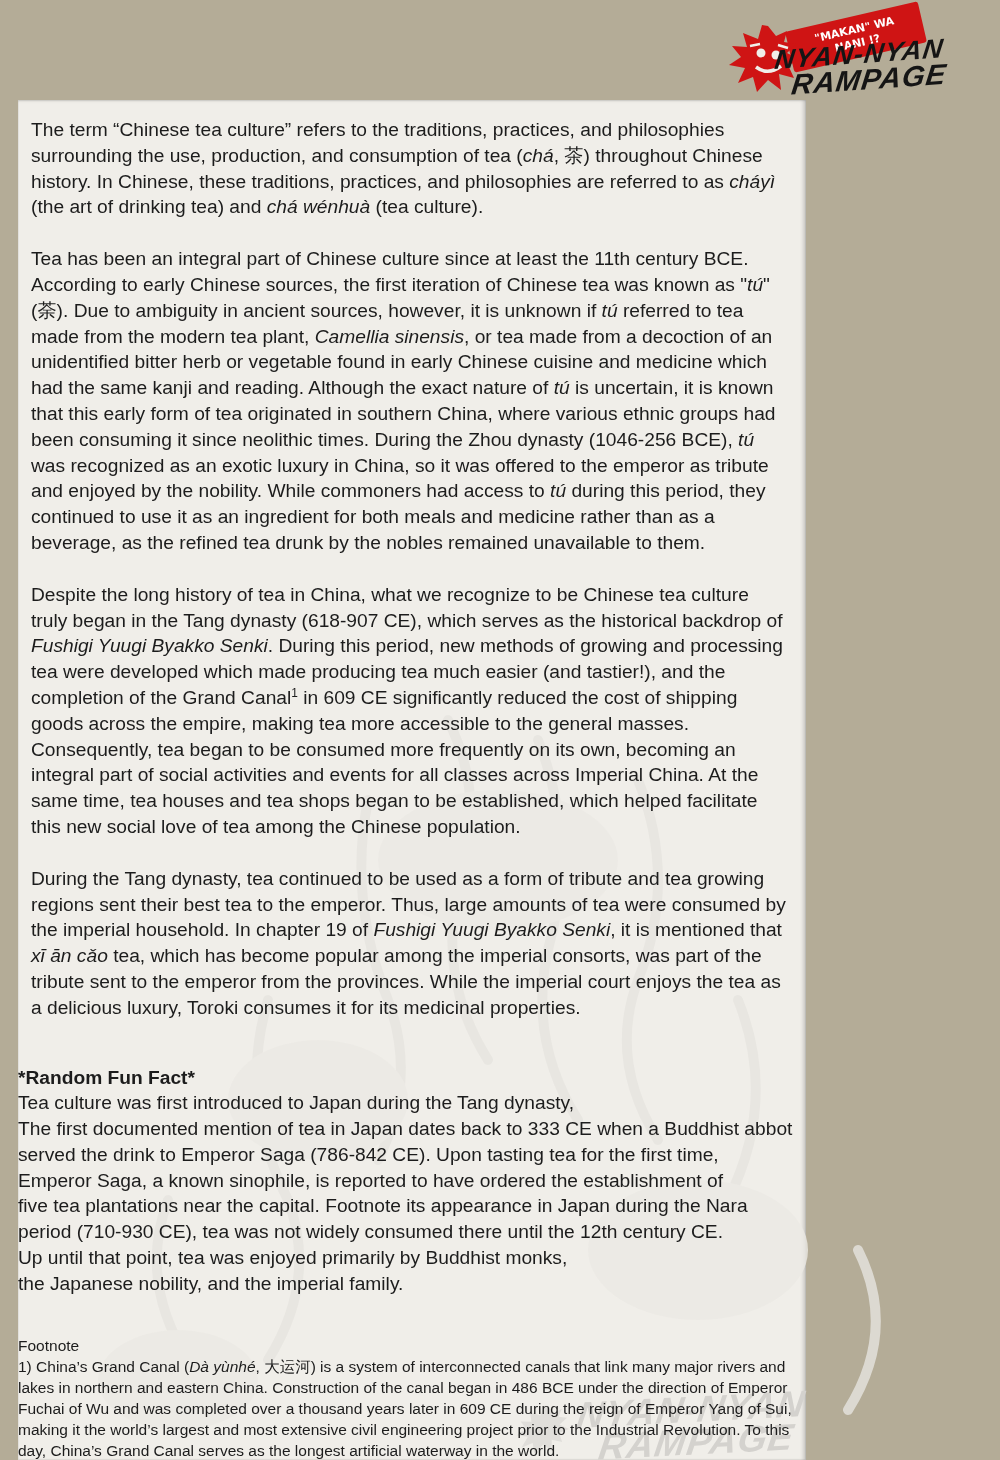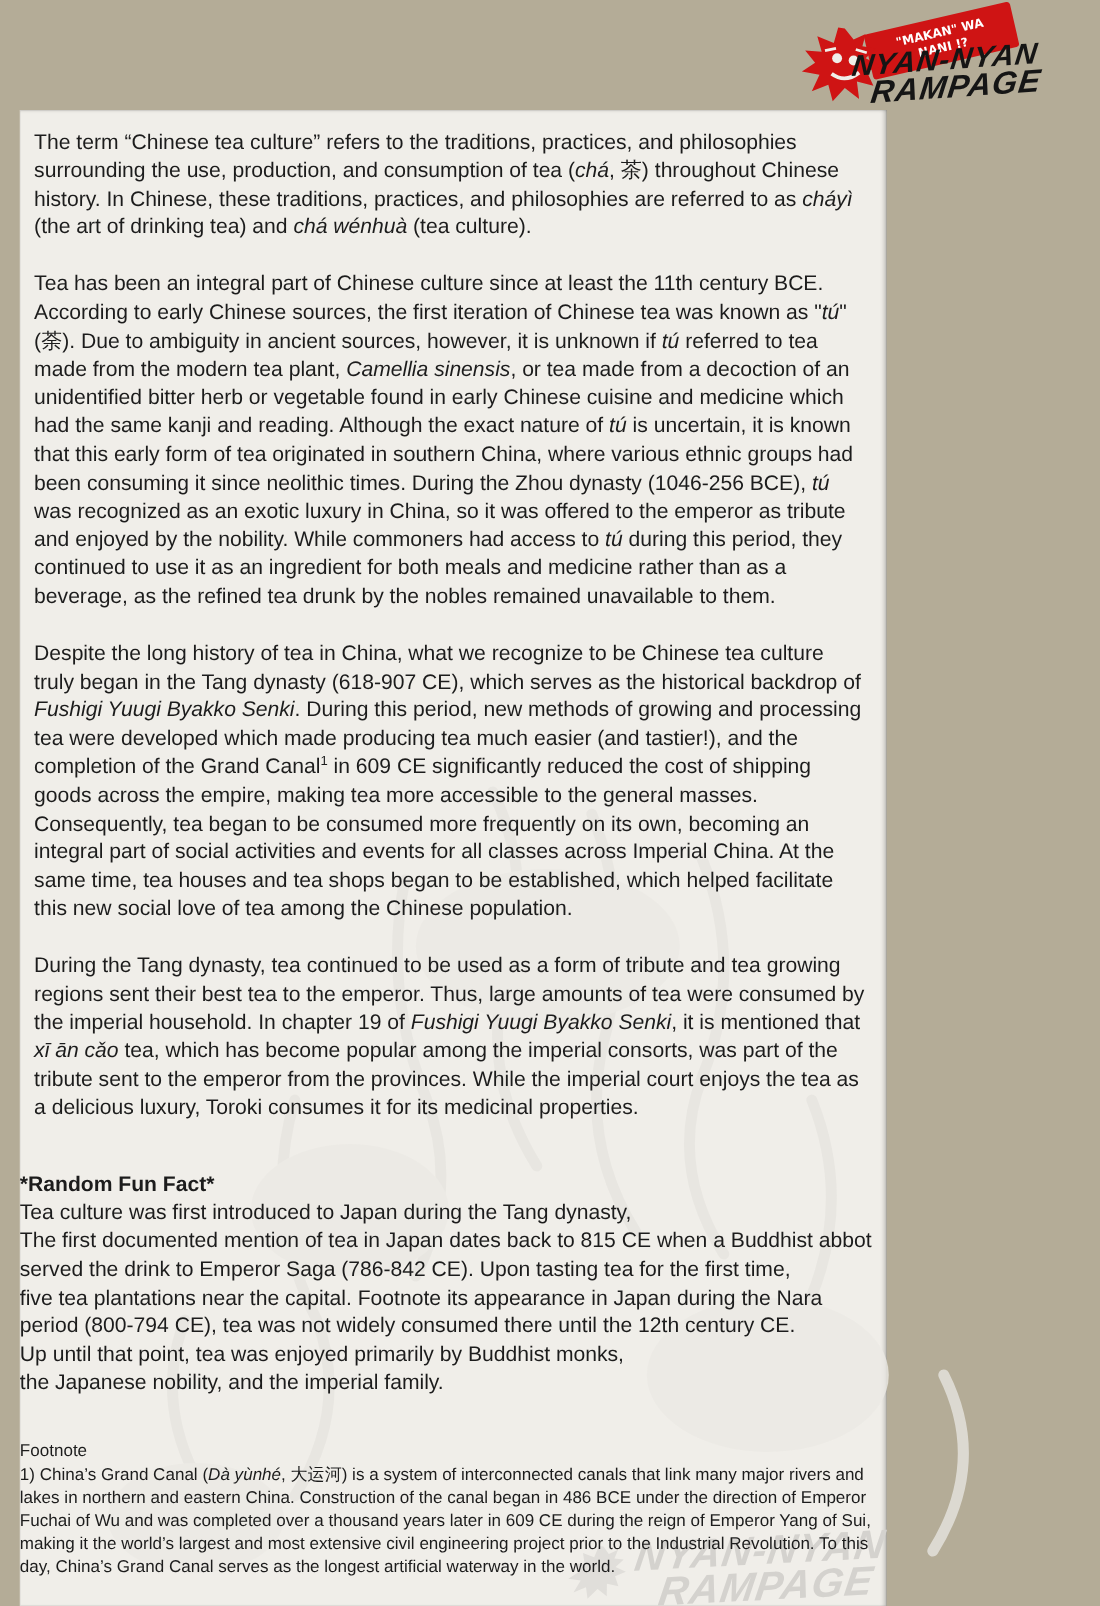--- a/index.html
+++ b/index.html
@@ -118,24 +118,25 @@
       <p><span>The term “Chinese tea culture” refers to the traditions, practices, and philosophies surrounding the use, production, and consumption of tea (</span><i>chá</i><span>, 茶) throughout Chinese history. In Chinese, these traditions, practices, and philosophies are referred to as </span><i>cháyì</i><span> (the art of drinking tea) and </span><i>chá wénhuà</i><span> (tea culture).</span></p>
       <p><span>Tea has been an integral part of Chinese culture since at least the 11th century BCE. According to early Chinese sources, the first iteration of Chinese tea was known as "</span><i>tú</i><span>" (荼). Due to ambiguity in ancient sources, however, it is unknown if </span><i>tú</i><span> referred to tea made from the modern tea plant, </span><i>Camellia sinensis</i><span>, or tea made from a decoction of an unidentified bitter herb or vegetable found in early Chinese cuisine and medicine which had the same kanji and reading. Although the exact nature of </span><i>tú</i><span> is uncertain, it is known that this early form of tea originated in southern China, where various ethnic groups had been consuming it since neolithic times. During the Zhou dynasty (1046-256 BCE), </span><i>tú</i><span> was recognized as an exotic luxury in China, so it was offered to the emperor as tribute and enjoyed by the nobility. While commoners had access to </span><i>tú</i><span> during this period, they continued to use it as an ingredient for both meals and medicine rather than as a</span><br><span>beverage, as the refined tea drunk by the nobles remained unavailable to them.</span></p>
       <p><span>Despite the long history of tea in China, what we recognize to be Chinese tea culture truly began in the Tang dynasty (618-907 CE), which serves as the historical backdrop of </span><i>Fushigi Yuugi Byakko Senki</i><span>. During this period, new methods of growing and processing tea were developed which made producing tea much easier (and tastier!), and the completion of the Grand Canal</span><sup>1</sup><span> in 609 CE significantly reduced the cost of shipping goods across the empire, making tea more accessible to the general masses. Consequently, tea began to be consumed more frequently on its own, becoming an integral part of social activities and events for all classes across Imperial China. At the same time, tea houses and tea shops began to be established, which helped facilitate this new social love of tea among the Chinese population.</span></p>
       <p><span>During the Tang dynasty, tea continued to be used as a form of tribute and tea growing regions sent their best tea to the emperor. Thus, large amounts of tea were consumed by the imperial household. In chapter 19 of </span><i>Fushigi Yuugi Byakko Senki</i><span>, it is mentioned that </span><i>xī ān cǎo</i><span> tea, which has become popular among the imperial consorts, was part of the tribute sent to the emperor from the provinces. While the imperial court enjoys the tea as a delicious luxury, Toroki consumes it for its medicinal properties.</span></p>
     </div>
 
   <div class="funfact">
     <div class="funfact-title">*Random Fun Fact*</div>
     <div>
         <div class="funfact-line">Tea culture was first introduced to Japan during the Tang dynasty,</div>
-        <div class="funfact-line">The first documented mention of tea in Japan dates back to 815 CE when a Buddhist abbot</div>
+        <div class="funfact-line">The first documented mention of tea in Japan dates back to 333 CE when a Buddhist abbot</div>
         <div class="funfact-line">served the drink to Emperor Saga (786-842 CE). Upon tasting tea for the first time,</div>
+        <div class="funfact-line">Emperor Saga, a known sinophile, is reported to have ordered the establishment of</div>
         <div class="funfact-line">five tea plantations near the capital. Footnote its appearance in Japan during the Nara</div>
-        <div class="funfact-line">period (800-794 CE), tea was not widely consumed there until the 12th century CE.</div>
+        <div class="funfact-line">period (710-930 CE), tea was not widely consumed there until the 12th century CE.</div>
         <div class="funfact-line">Up until that point, tea was enjoyed primarily by Buddhist monks,</div>
         <div class="funfact-line">the Japanese nobility, and the imperial family.</div>
       </div>
   </div>
 
   <div class="footnote">
     <div class="footnote-title">Footnote</div>
     <div><span>1) China’s Grand Canal (</span><i>Dà yùnhé</i><span>, 大运河) is a system of interconnected canals that link many major rivers and lakes in northern and eastern China. Construction of the canal began in 486 BCE under the direction of Emperor Fuchai of Wu and was completed over a thousand years later in 609 CE during the reign of Emperor Yang of Sui, making it the world’s largest and most extensive civil engineering project prior to the Industrial Revolution. To this day, China’s Grand Canal serves as the longest artificial waterway in the world.</span></div>
   </div>
 

